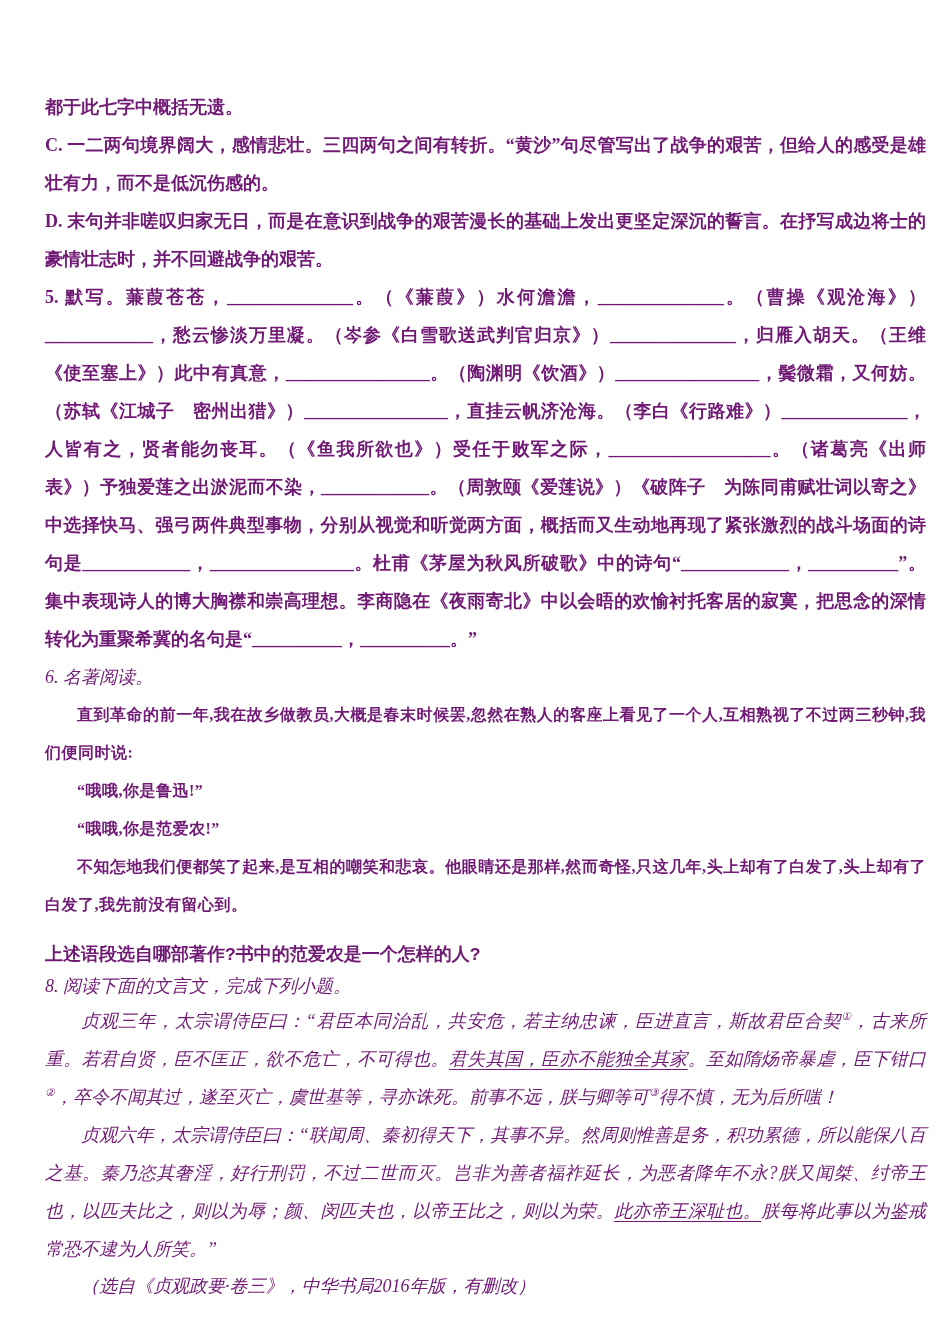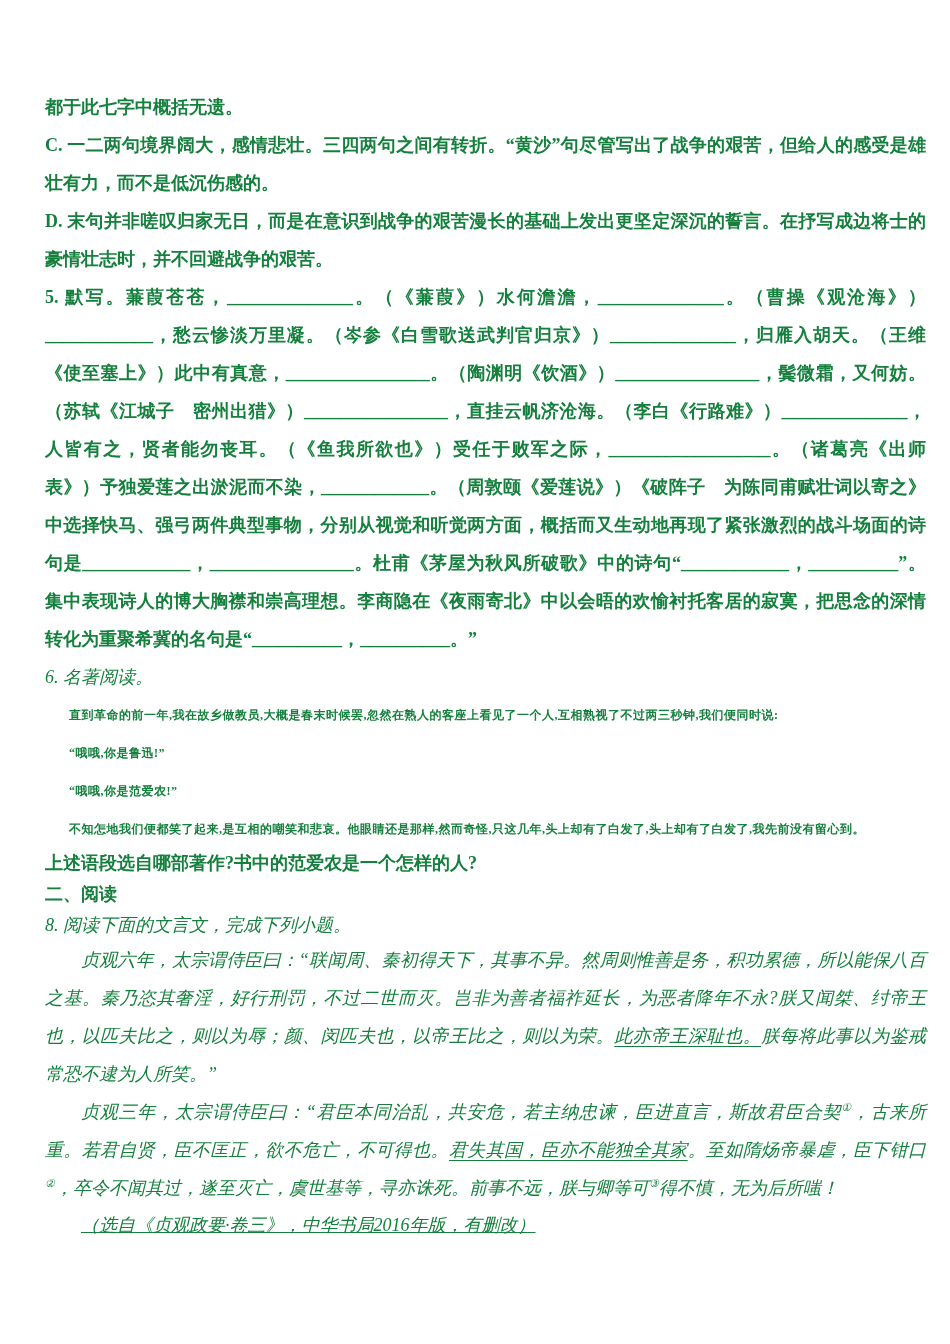--- a/index.html
+++ b/index.html
@@ -3,52 +3,53 @@
 <meta charset="utf-8">
 <style>
   html, body { margin: 0; padding: 0; background: #ffffff; }
   .page {
     position: relative;
     width: 950px;
     height: 1344px;
     box-sizing: border-box;
     padding: 88px 24px 0 45px;
     background: #ffffff;
-    color: #15803d;
+    color: #701a75;
     font-family: "Liberation Serif", serif;
     font-size: 18px;
     line-height: 38px;
     text-align: justify;
     overflow: hidden;
   }
   p { margin: 0; }
   .songti-bold { font-weight: bold; }
   .regular { font-weight: normal; font-style: italic; }
   .quote {
     font-weight: bold;
-    font-size: 12px;
+    font-size: 16px;
     letter-spacing: 0.5px;
   }
   .heiti {
-    font-family: Liberation Serif, serif;
+    font-family: Liberation Mono, monospace;
     font-weight: bold;
+    margin-top: 16px;
   }
   .tight { line-height: 31px; }
   .kaiti { font-style: italic; }
   .indent { text-indent: 2em; }
   .underline {
     text-decoration: underline;
     text-underline-offset: 4px;
   }
   sup.note {
     font-size: 11px;
     line-height: 0;
     vertical-align: super;
   }
-  .source { line-height: 36px; text-decoration: underline; }
+  .source { line-height: 36px; }
 </style>
 </head>
 <body>
 
 <div class="page">
 
   <p class="songti-bold">都于此七字中概括无遗。</p>
 
   <p class="songti-bold">C. 一二两句境界阔大，感情悲壮。三四两句之间有转折。“黄沙”句尽管写出了战争的艰苦，但给人的感受是雄壮有力，而不是低沉伤感的。</p>
 
@@ -61,23 +62,22 @@
   <p class="quote indent">直到革命的前一年,我在故乡做教员,大概是春末时候罢,忽然在熟人的客座上看见了一个人,互相熟视了不过两三秒钟,我们便同时说:</p>
 
   <p class="quote indent">“哦哦,你是鲁迅!”</p>
 
   <p class="quote indent">“哦哦,你是范爱农!”</p>
 
   <p class="quote indent">不知怎地我们便都笑了起来,是互相的嘲笑和悲哀。他眼睛还是那样,然而奇怪,只这几年,头上却有了白发了,头上却有了白发了,我先前没有留心到。</p>
 
   <p class="heiti tight">上述语段选自哪部著作?书中的范爱农是一个怎样的人?</p>
 
-  <p class="heiti tight">二、阅读</p>
 
   <p class="regular tight">8. 阅读下面的文言文，完成下列小题。</p>
 
+  <p class="kaiti indent"><span>贞观三年，太宗谓侍臣曰：“君臣本同治乱，共安危，若主纳忠谏，臣进直言，斯故君臣合契</span><sup class="note">①</sup><span>，古来所重。若君自贤，臣不匡正，欲不危亡，不可得也。</span><span class="underline">君失其国，臣亦不能独全其家</span><span>。至如隋炀帝暴虐，臣下钳口</span><sup class="note">②</sup><span>，卒令不闻其过，遂至灭亡，虞世基等，寻亦诛死。前事不远，朕与卿等可</span><sup class="note">③</sup><span>得不慎，无为后所嗤！</span></p>
+
   <p class="kaiti indent"><span>贞观六年，太宗谓侍臣曰：“联闻周、秦初得天下，其事不异。然周则惟善是务，积功累德，所以能保八百之基。秦乃恣其奢淫，好行刑罚，不过二世而灭。岂非为善者福祚延长，为恶者降年不永?朕又闻桀、纣帝王也，以匹夫比之，则以为辱；颜、闵匹夫也，以帝王比之，则以为荣。</span><span class="underline">此亦帝王深耻也。</span><span>朕每将此事以为鉴戒常恐不逮为人所笑。”</span></p>
-
-  <p class="kaiti indent"><span>贞观三年，太宗谓侍臣曰：“君臣本同治乱，共安危，若主纳忠谏，臣进直言，斯故君臣合契</span><sup class="note">①</sup><span>，古来所重。若君自贤，臣不匡正，欲不危亡，不可得也。</span><span class="underline">君失其国，臣亦不能独全其家</span><span>。至如隋炀帝暴虐，臣下钳口</span><sup class="note">②</sup><span>，卒令不闻其过，遂至灭亡，虞世基等，寻亦诛死。前事不远，朕与卿等可</span><sup class="note">③</sup><span>得不慎，无为后所嗤！</span></p>
 
   <p class="kaiti indent source">（选自《贞观政要·卷三》，中华书局2016年版，有删改）</p>
 
 </div>
 
 </body></html>

